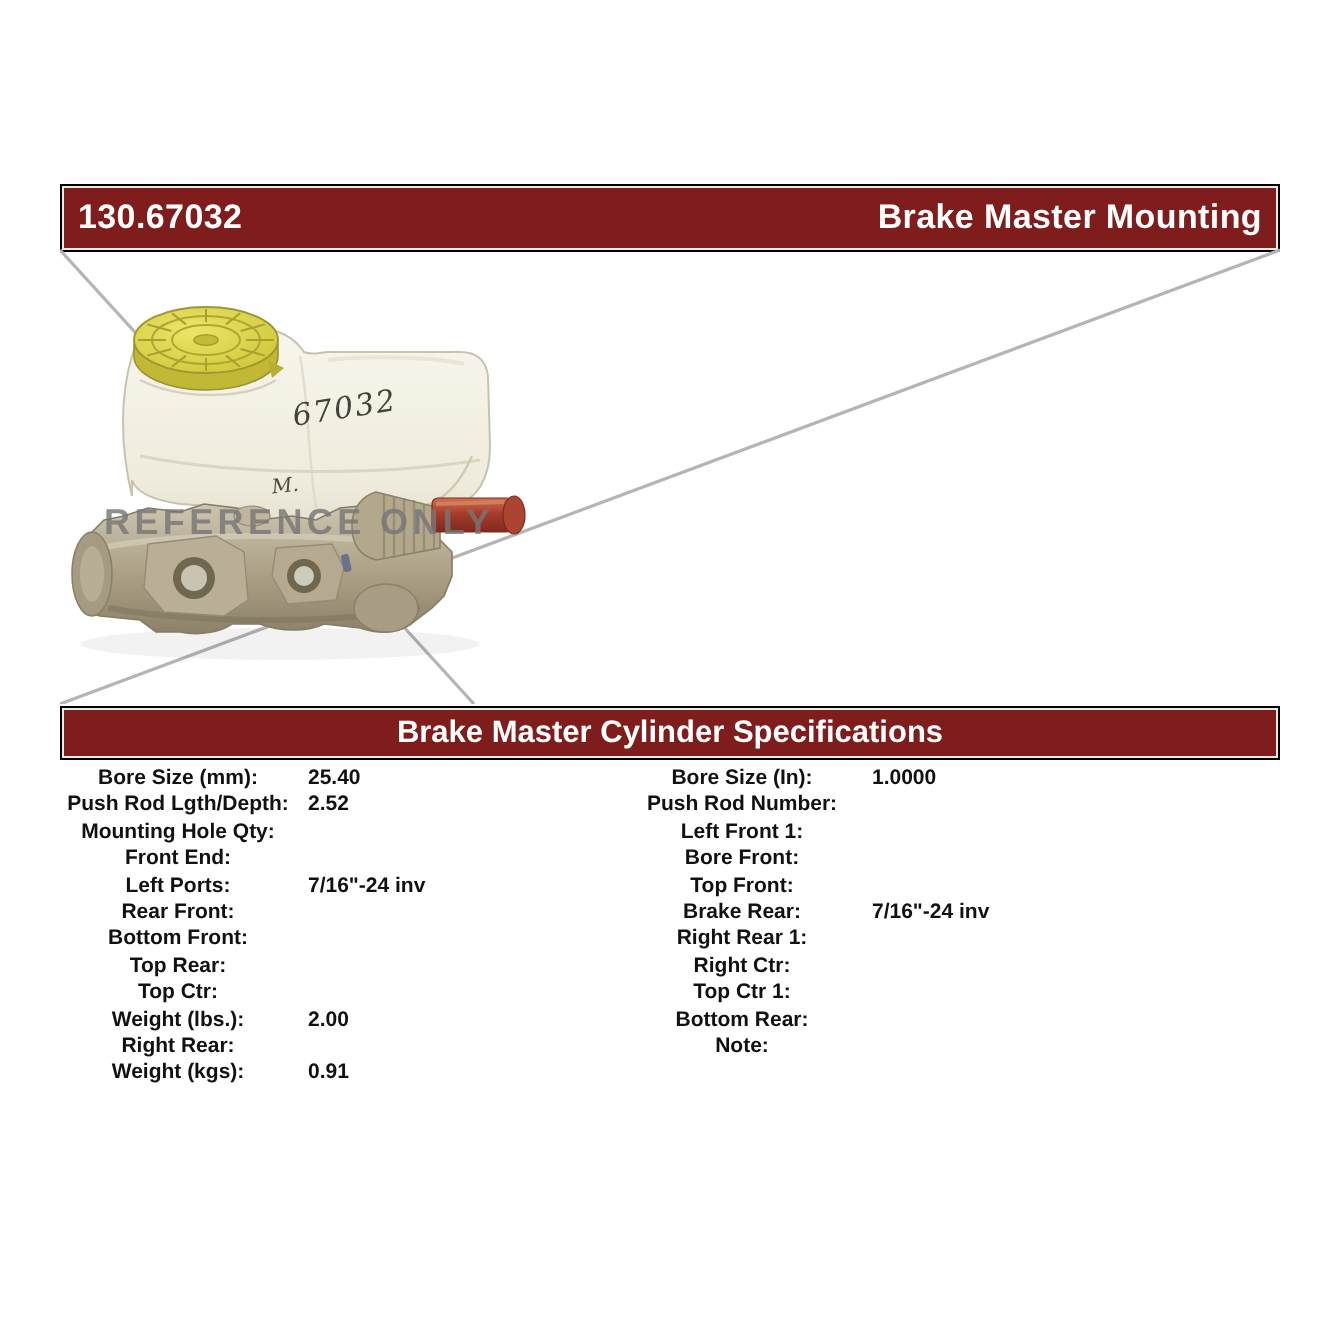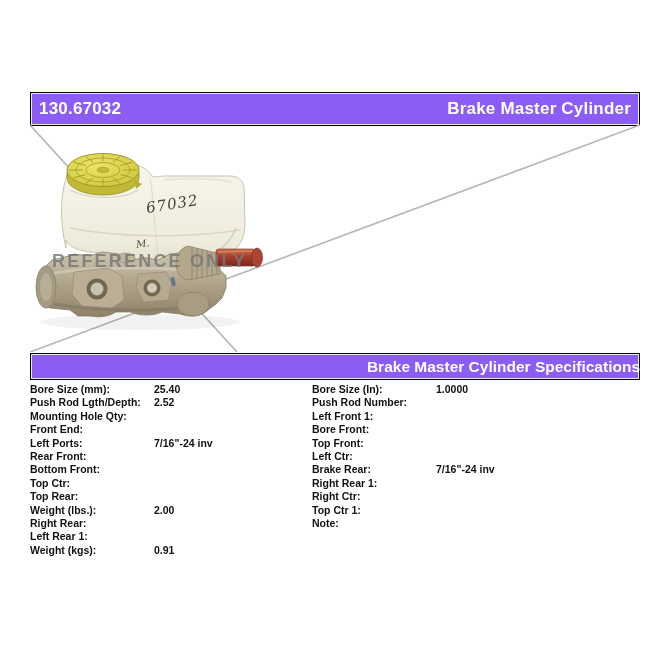--- a/index.html
+++ b/index.html
@@ -2,27 +2,27 @@
 <html><head>
 <meta charset="utf-8">
 <style>
   html,body{margin:0;padding:0;background:#ffffff;}
   .page{
     position:relative;width:671px;height:671px;background:#ffffff;overflow:hidden;
     font-family:"Liberation Sans",sans-serif;
   }
   
   .bar{
-    position:absolute;left:30px;width:610px;background:#8b5cf6;color:#fff;
+    position:absolute;left:30px;width:610px;background:#7f1d1d;color:#fff;
     box-sizing:border-box;display:flex;align-items:center;
     box-shadow: inset 0 0 0 1px #000, inset 0 0 0 2px #e9e9e9;
   }
   .bar-top{top:92px;height:34px;justify-content:space-between;padding:0 9px;}
   .bar-top .t{font-size:17px;font-weight:bold;letter-spacing:.2px;}
-  .bar-specs{top:353px;height:27px;justify-content:flex-end;}
+  .bar-specs{top:353px;height:27px;justify-content:center;}
   .bar-specs .t{font-size:15.5px;font-weight:bold;}
   
   .xlines{position:absolute;left:30px;top:122px;}
   .wm-text{
     position:absolute;left:52px;top:223px;font-size:18px;font-weight:bold;
     letter-spacing:2.2px;color:rgba(118,118,118,.82);white-space:nowrap;z-index:5;margin-top:28px;
   }
   
   .photo{position:absolute;left:30px;top:128px;z-index:3;}
   .hand-num{
@@ -34,31 +34,31 @@
     position:absolute;left:136px;top:238px;z-index:6;color:#4e4b42;
     font-family:"DejaVu Serif",serif;font-style:italic;font-size:10px;
     transform:rotate(-6deg);
   }
   
   .spec-col{position:absolute;top:383px;z-index:2;}
   .spec-col-left{left:30px;}
   .spec-col-right{left:312px;}
   .spec-row{display:flex;height:13.4px;line-height:13.4px;
     font-size:10.5px;font-weight:bold;color:#111;}
-  .spec-label{display:inline-block;width:118px;text-align:left;white-space:nowrap;}
+  .spec-label{display:inline-block;width:118px;text-align:center;white-space:nowrap;}
   .spec-value{margin-left:6px;white-space:nowrap;}
 </style>
 </head>
 <body>
 
 <div class="page">
 
   <div class="bar bar-top">
     <span class="t">130.67032</span>
-    <span class="t">Brake Master Cylinder</span>
+    <span class="t">Brake Master Mounting</span>
   </div>
 
   <svg class="xlines" width="610" height="230">
     <line x1="0" y1="3" x2="207" y2="230" stroke="#b5b5b5" stroke-width="1.6"></line>
     <line x1="610" y1="3" x2="0" y2="230" stroke="#b5b5b5" stroke-width="1.6"></line>
   </svg>
 
   <svg class="photo" width="340" height="228" viewBox="0 0 340 228">
     <defs>
       <linearGradient id="gMetal" x1="0" y1="0" x2="0" y2="1">
@@ -194,40 +194,36 @@
       </div>
     <div class="spec-row">
         <span class="spec-label">Rear Front:</span>
         <span class="spec-value"></span>
       </div>
     <div class="spec-row">
         <span class="spec-label">Bottom Front:</span>
         <span class="spec-value"></span>
       </div>
     <div class="spec-row">
+        <span class="spec-label">Top Rear:</span>
+        <span class="spec-value"></span>
+      </div>
+    <div class="spec-row">
         <span class="spec-label">Top Ctr:</span>
-        <span class="spec-value"></span>
-      </div>
-    <div class="spec-row">
-        <span class="spec-label">Top Rear:</span>
         <span class="spec-value"></span>
       </div>
     <div class="spec-row">
         <span class="spec-label">Weight (lbs.):</span>
         <span class="spec-value">2.00</span>
       </div>
     <div class="spec-row">
         <span class="spec-label">Right Rear:</span>
         <span class="spec-value"></span>
       </div>
     <div class="spec-row">
-        <span class="spec-label">Left Rear 1:</span>
-        <span class="spec-value"></span>
-      </div>
-    <div class="spec-row">
         <span class="spec-label">Weight (kgs):</span>
         <span class="spec-value">0.91</span>
       </div>
   </div>
 
   <div class="spec-col spec-col-right">
     <div class="spec-row">
         <span class="spec-label">Bore Size (In):</span>
         <span class="spec-value">1.0000</span>
       </div>
@@ -241,38 +237,38 @@
       </div>
     <div class="spec-row">
         <span class="spec-label">Bore Front:</span>
         <span class="spec-value"></span>
       </div>
     <div class="spec-row">
         <span class="spec-label">Top Front:</span>
         <span class="spec-value"></span>
       </div>
     <div class="spec-row">
-        <span class="spec-label">Left Ctr:</span>
-        <span class="spec-value"></span>
-      </div>
-    <div class="spec-row">
         <span class="spec-label">Brake Rear:</span>
         <span class="spec-value">7/16"-24 inv</span>
       </div>
     <div class="spec-row">
         <span class="spec-label">Right Rear 1:</span>
         <span class="spec-value"></span>
       </div>
     <div class="spec-row">
         <span class="spec-label">Right Ctr:</span>
         <span class="spec-value"></span>
       </div>
     <div class="spec-row">
         <span class="spec-label">Top Ctr 1:</span>
         <span class="spec-value"></span>
       </div>
     <div class="spec-row">
+        <span class="spec-label">Bottom Rear:</span>
+        <span class="spec-value"></span>
+      </div>
+    <div class="spec-row">
         <span class="spec-label">Note:</span>
         <span class="spec-value"></span>
       </div>
   </div>
 
 </div>
 
 </body></html>

